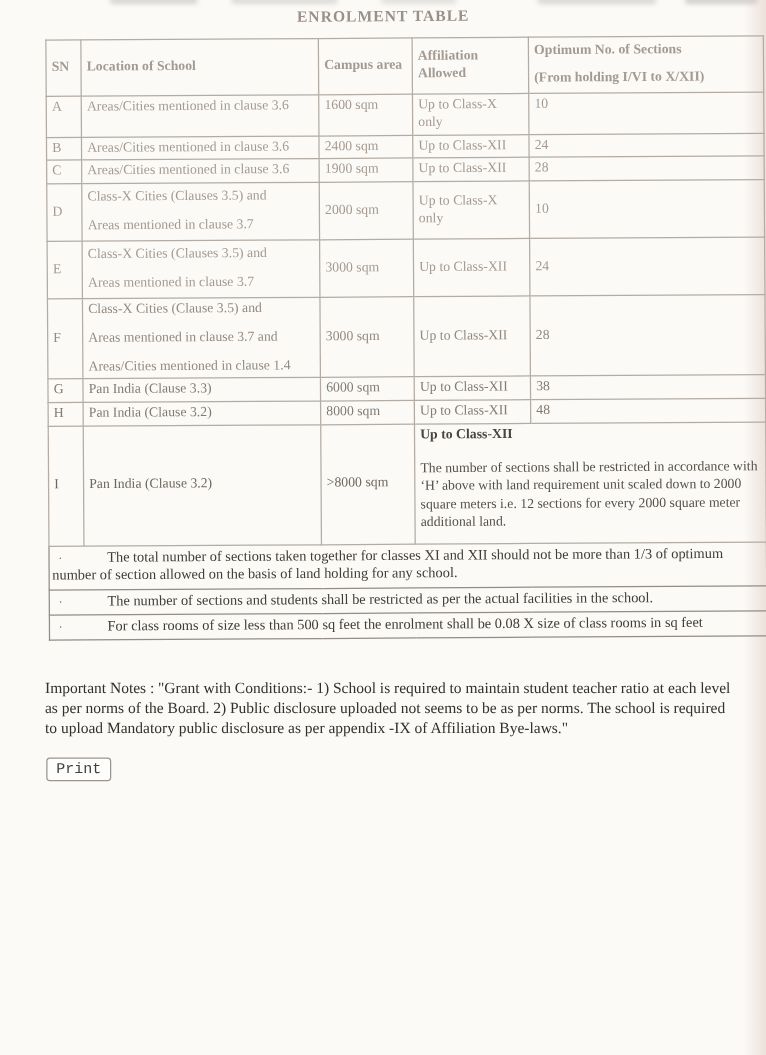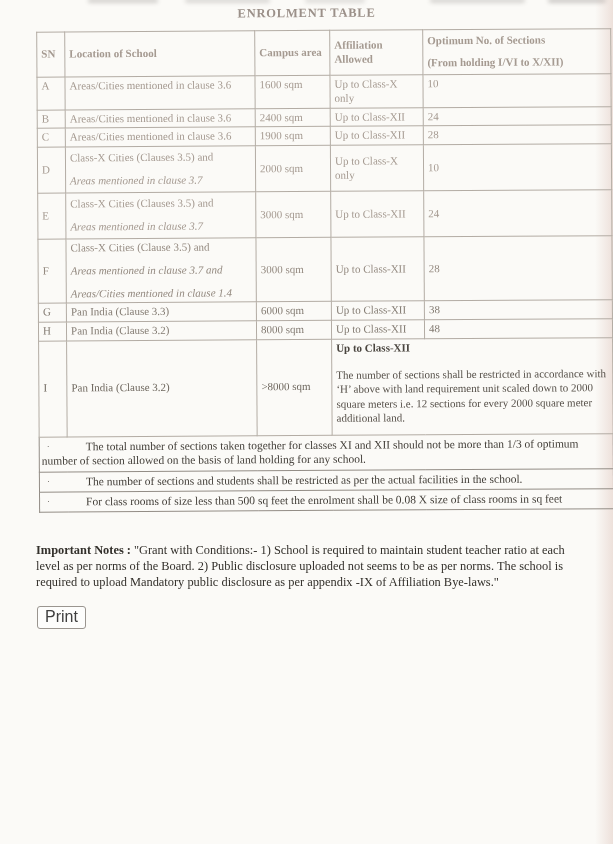--- a/index.html
+++ b/index.html
@@ -58,21 +58,21 @@
   .c-mid   td { color: #948a80; }
   .c-dark  td { color: #837b72; }
 
   tr.r-a  { height: 27px; }
   tr.r-s  { height: 17px; }
   tr.r-de { height: 46px; }
   tr.r-de td, tr.r-f td, tr.r-i td { vertical-align: middle; }
   tr.r-f  { height: 62px; }
   tr.r-i  { height: 96px; }
   tr.r-i td { color: #6e675e; }
-  .loc-line + .loc-line { margin-top: 9px; font-style: italic; }
+  .loc-line + .loc-line { margin-top: 9px; }
 
   td.merged { vertical-align: top !important; padding: 3px 6px; }
   .merged-heading { font-weight: bold; color: #4a453f; }
   .merged-body { margin-top: 12px; color: #565049; line-height: 1.32; }
 
   tr.fn td {
     position: relative;
     border-color: #938d86;
     color: #413d37;
     font-size: 11.5px;
@@ -83,26 +83,26 @@
   tr.fn3 { height: 17px; }
   .bullet { position: absolute; left: 7px; top: 4px; font-size: 9px; color: #6b6660; }
   .fn-text { text-indent: 44px; }
 
   .notes {
     margin: 32px 24px 0 36px;
     font-size: 12.4px;
     line-height: 1.28;
     color: #33302b;
   }
-  .notes-label { font-weight: bold; margin-right: 3px; }
+  .notes-label { font-weight: normal; margin-right: 3px; }
 
   .print {
     margin: 15px 0 0 37px;
-    font-family: Liberation Sans, sans-serif;
-    font-size: 16px;
+    font-family: Liberation Mono, monospace;
+    font-size: 12px;
     color: #3f3f3f;
     background: #fdfdfc;
     border: 1px solid #9a958f;
     border-radius: 3px;
     padding: 1px 7px 2px;
     cursor: pointer;
   }
 </style>
 </head>
 <body>

